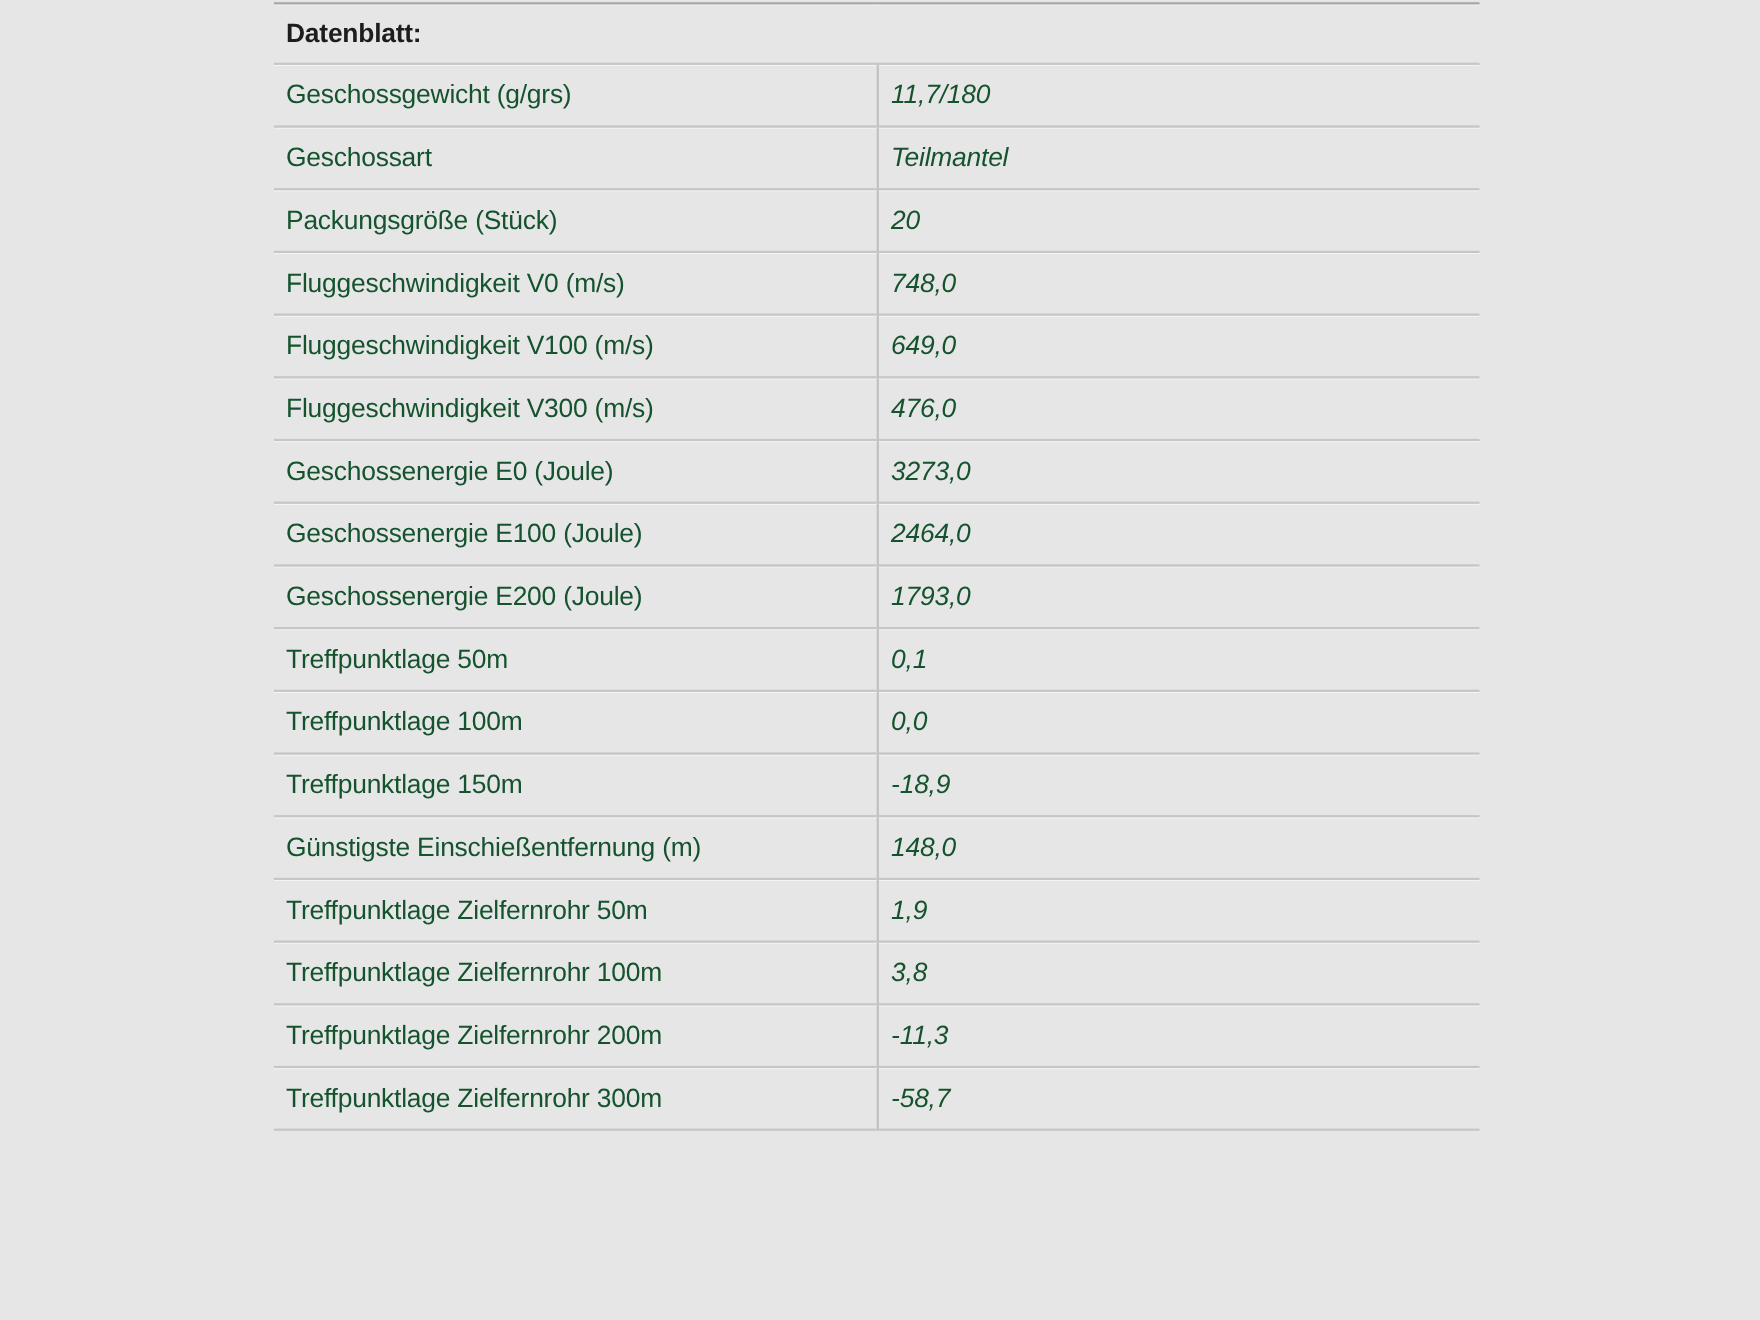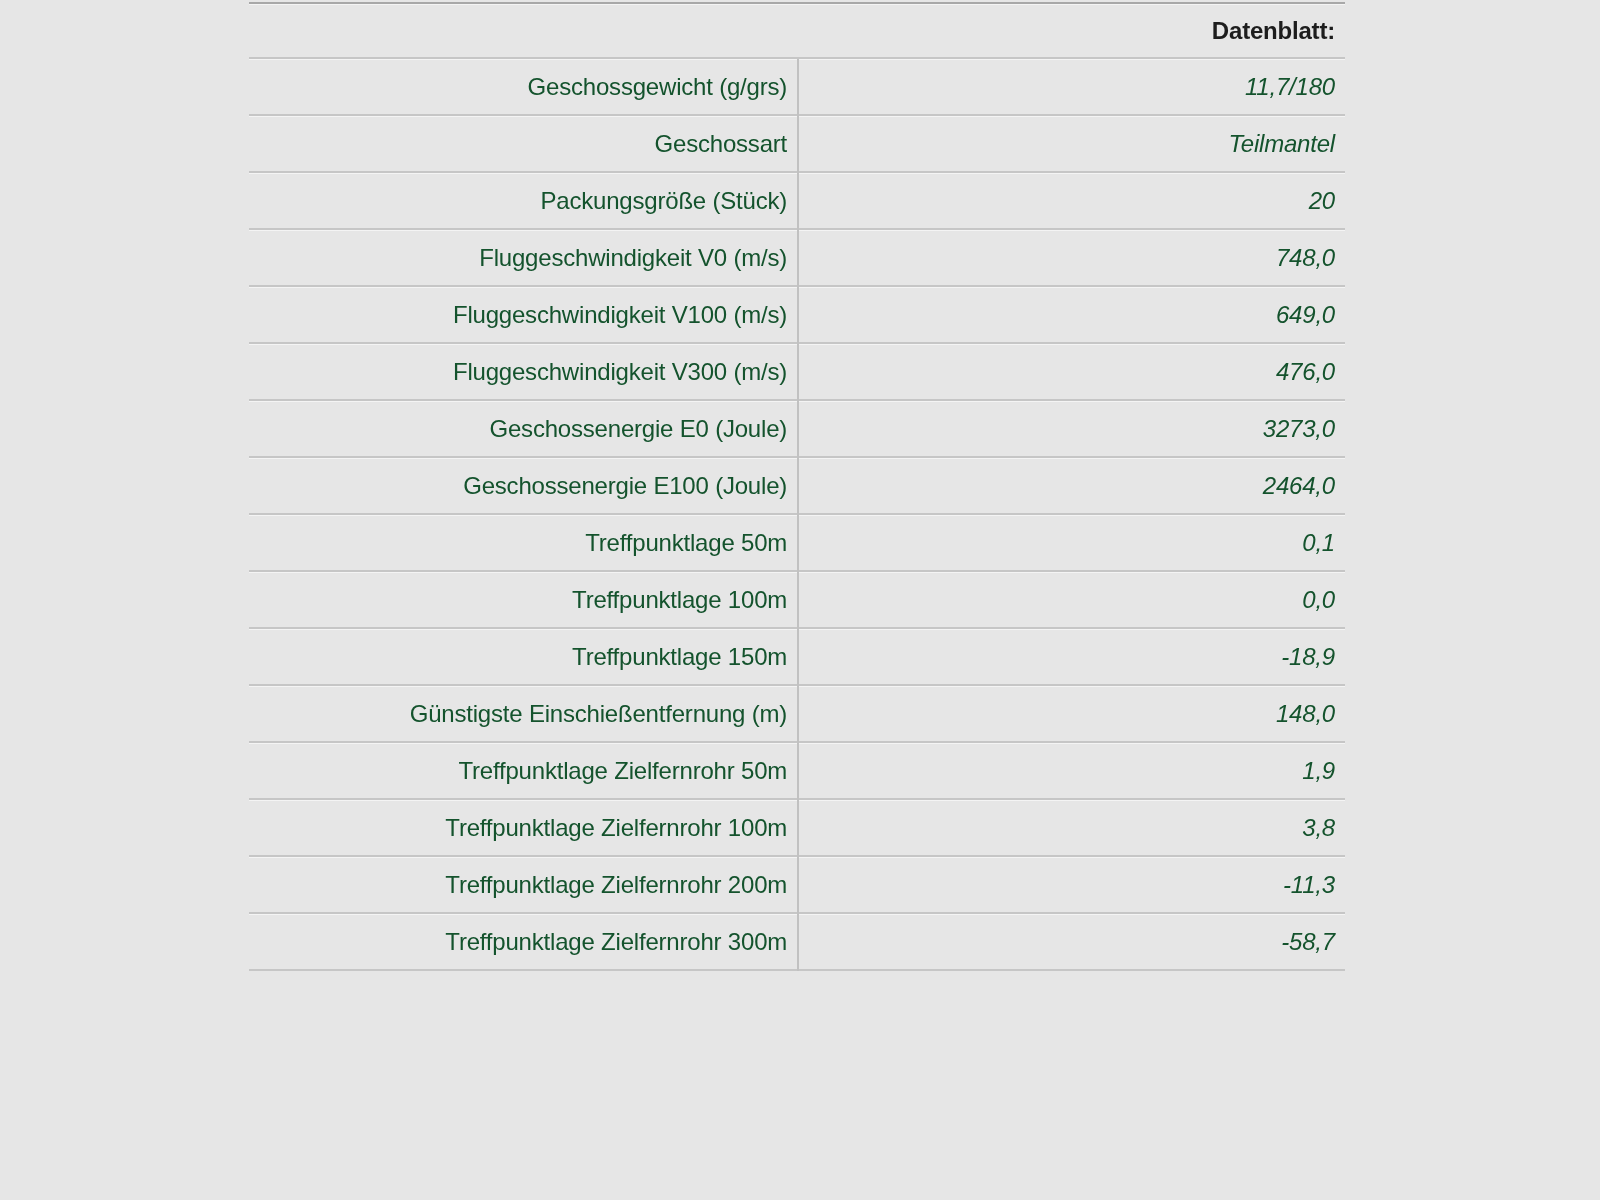--- a/index.html
+++ b/index.html
@@ -12,21 +12,20 @@
     background: #e6e6e6;
     font-family: "Liberation Sans", sans-serif;
     overflow: hidden;
     position: relative;
   }
   .sheet {
     position: absolute;
     left: 249px;
     top: 2px;
     width: 1096px;
-    text-align: right;
   }
   table.datasheet {
     width: 100%;
     border-collapse: collapse;
     border-top: 2px solid #a8a8a8;
     border-bottom: 2px solid #c6c6c6;
     table-layout: fixed;
   }
   table.datasheet td {
     height: 55px;
@@ -91,20 +90,24 @@
       </tr>
       <tr>
         <td class="label">Geschossenergie E0 (Joule)</td>
         <td class="value">3273,0</td>
       </tr>
       <tr>
         <td class="label">Geschossenergie E100 (Joule)</td>
         <td class="value">2464,0</td>
       </tr>
       <tr>
+        <td class="label">Geschossenergie E200 (Joule)</td>
+        <td class="value">1793,0</td>
+      </tr>
+      <tr>
         <td class="label">Treffpunktlage 50m</td>
         <td class="value">0,1</td>
       </tr>
       <tr>
         <td class="label">Treffpunktlage 100m</td>
         <td class="value">0,0</td>
       </tr>
       <tr>
         <td class="label">Treffpunktlage 150m</td>
         <td class="value">-18,9</td>

